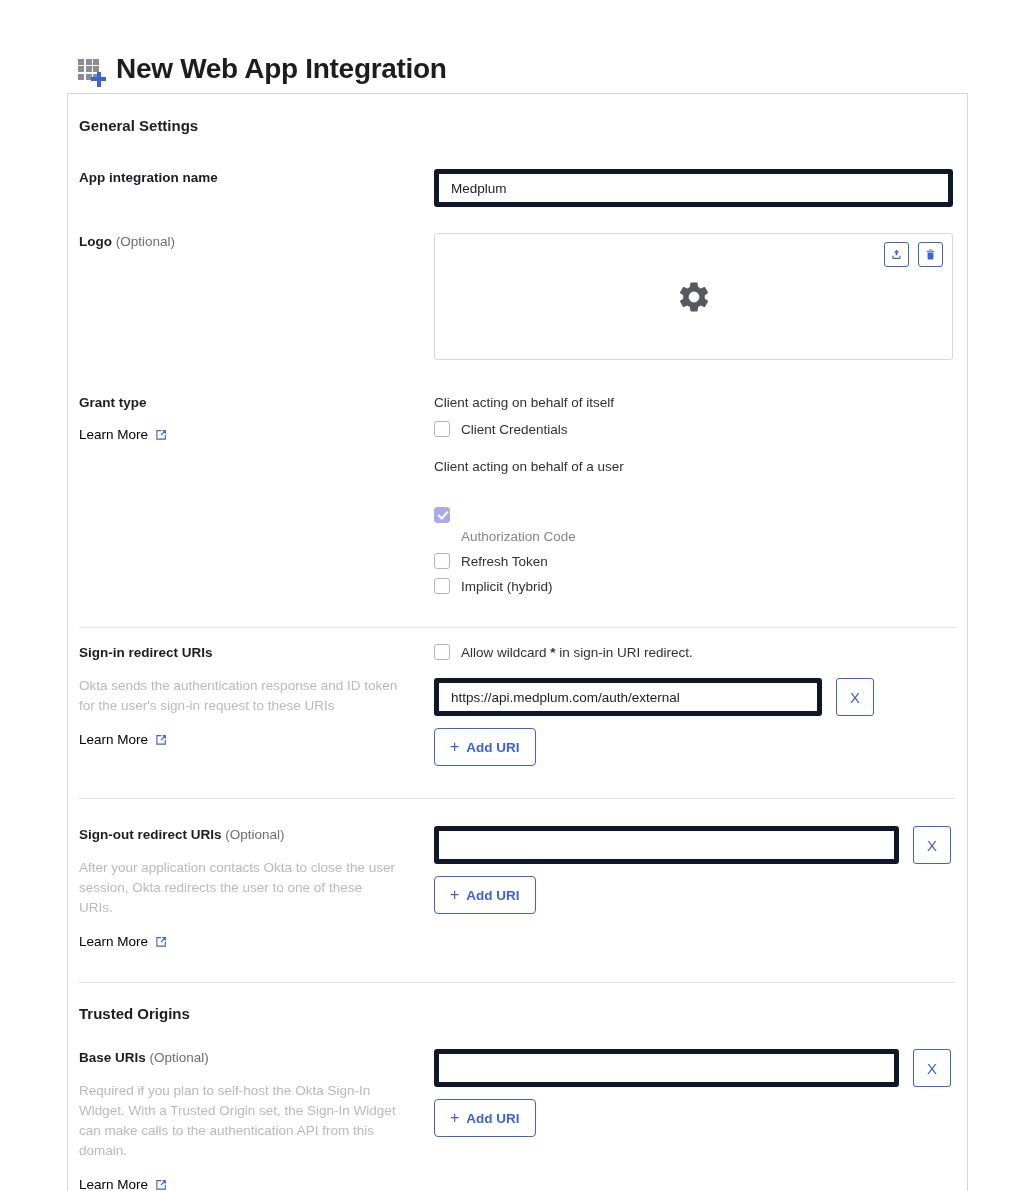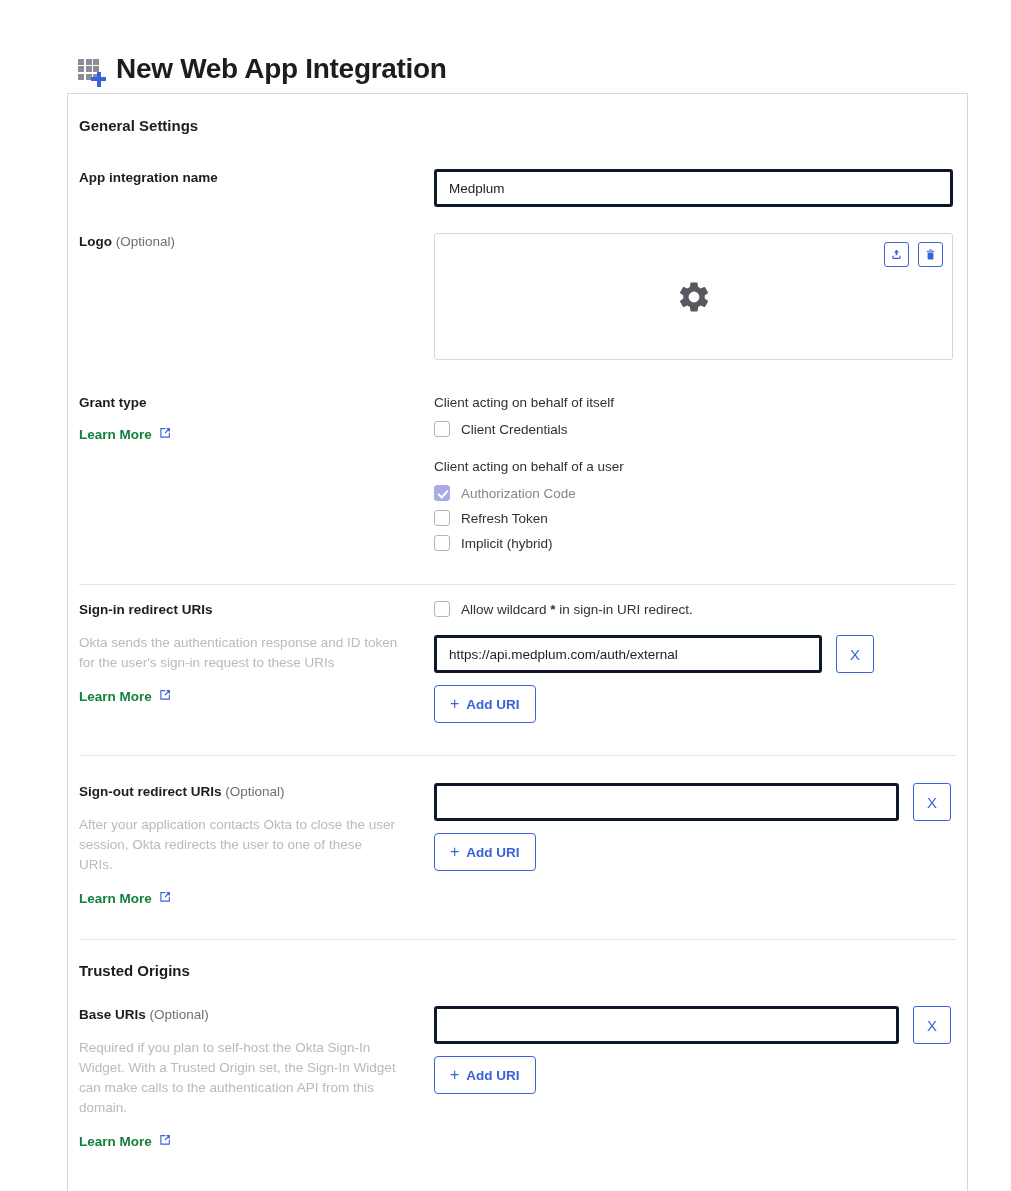--- a/index.html
+++ b/index.html
@@ -109,36 +109,37 @@
   }
   .help {
     font-size: 13.5px;
     color: #b9b9bf;
     line-height: 20px;
     margin-top: 14px;
     max-width: 320px;
   }
   .learn {
     display: inline-flex;
+    align-items: center;
     gap: 7px;
-    color: #15803d;
-    font-size: 13.5px;
-    font-weight: bold;
+    color: #000000;
+    font-size: 13.5px;
+    font-weight: normal;
     margin-top: 15px;
     cursor: pointer;
     text-decoration: none;
   }
   .ext-icon { display: block; }
 
   
   .txt {
     display: block;
     width: 519px;
     height: 38px;
-    border: 3px solid #0f172a;
+    border: 5px solid #0f172a;
     border-radius: 3px;
     font-family: "Liberation Sans", sans-serif;
     font-size: 13.5px;
     color: #1d1d21;
     padding: 0 12px;
     background: #fff;
     outline: none;
   }
 
   .logo-box {
@@ -203,21 +204,21 @@
   .cb.checked-disabled::after {
     content: "";
     position: absolute;
     left: 4.5px; top: 1.5px;
     width: 4px; height: 8px;
     border: solid #fff;
     border-width: 0 2px 2px 0;
     transform: rotate(42deg);
   }
   .cb-label { font-size: 13.5px; color: #2f2f38; }
-  .cb-label.muted { color: #85858f; }
+  .cb-label.muted { color: #85858f; margin-top: 44px; }
   .cb-label b { font-weight: bold; }
 
   
   .uri-row {
     display: flex;
     align-items: flex-start;
     gap: 14px;
   }
   .x-btn {
     width: 38px; height: 38px;

